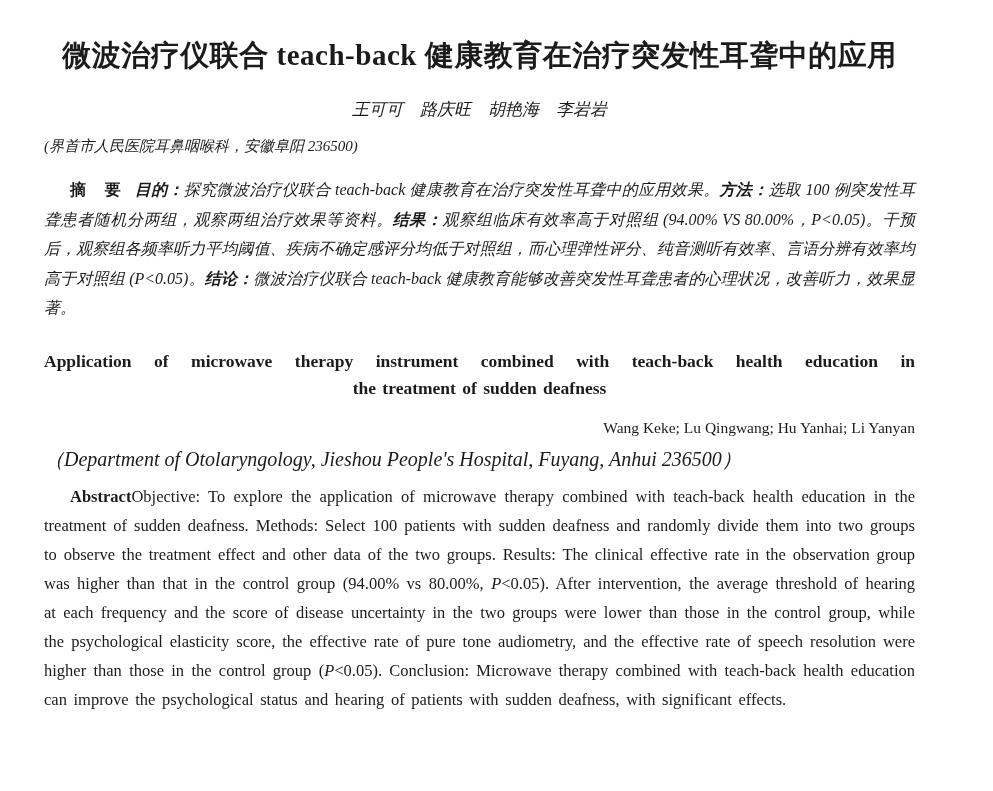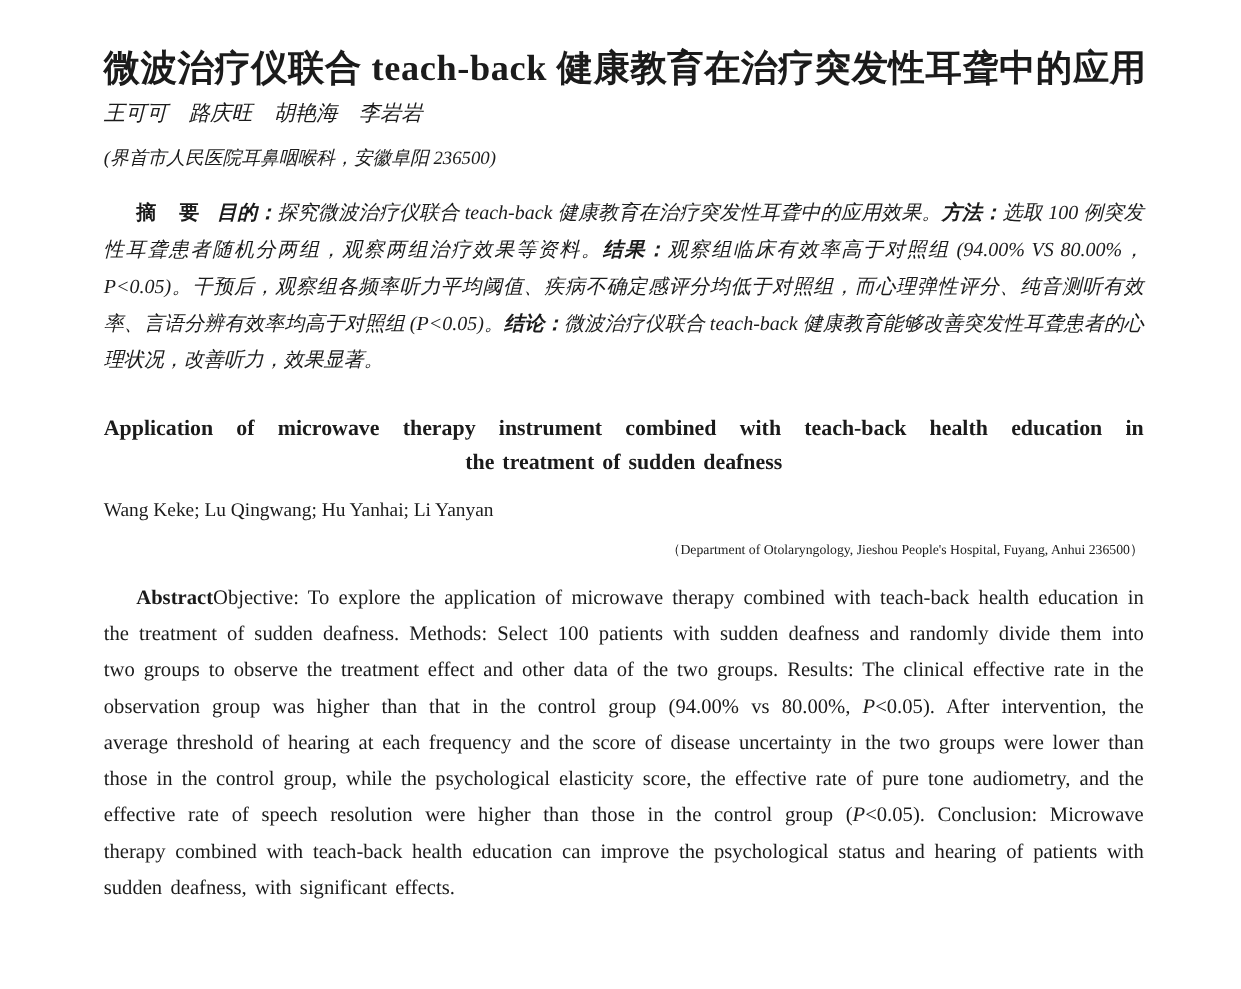--- a/index.html
+++ b/index.html
@@ -11,34 +11,35 @@
     width: 993px;
     height: 791px;
     overflow: hidden;
     font-family: "Liberation Serif", "DejaVu Serif", serif;
     color: #1b1b1b;
   }
   .page {
     box-sizing: border-box;
     width: 993px;
     height: 791px;
-    padding: 36px 78px 0 83px;
+    padding: 36px 78px 0 44px;
     background: #ffffff;
   }
   .title-cn {
     margin: 0;
     font-size: 29px;
     font-weight: bold;
     text-align: center;
     line-height: 38px;
     letter-spacing: 0.5px;
     white-space: nowrap;
   }
   .authors-cn {
-    margin-top: 5px;
+    margin-top: 24px;
+    text-align: center;
     font-size: 17px;
     font-style: italic;
     line-height: 24px;
   }
   .affiliation-cn {
     margin-top: 13px;
     text-align: left;
     font-size: 15px;
     font-style: italic;
     line-height: 22px;
@@ -76,29 +77,30 @@
     display: block;
     text-align: justify;
     text-align-last: justify;
   }
   .title-en .line2 {
     display: block;
     text-align: center;
   }
   .authors-en {
     margin-top: 11px;
-    text-align: left;
+    text-align: right;
     font-size: 15.5px;
     line-height: 23px;
   }
   .affiliation-en {
     margin-top: 9px;
-    text-align: right;
-    font-size: 11px;
+    text-align: left;
+    font-size: 20px;
     line-height: 23px;
+    font-style: italic;
   }
   .abstract-en {
     margin-top: 11px;
     font-size: 16.5px;
     line-height: 29px;
     text-align: justify;
     text-indent: 26px;
     word-spacing: 2.5px;
   }
   .abstract-en .ab-label {

